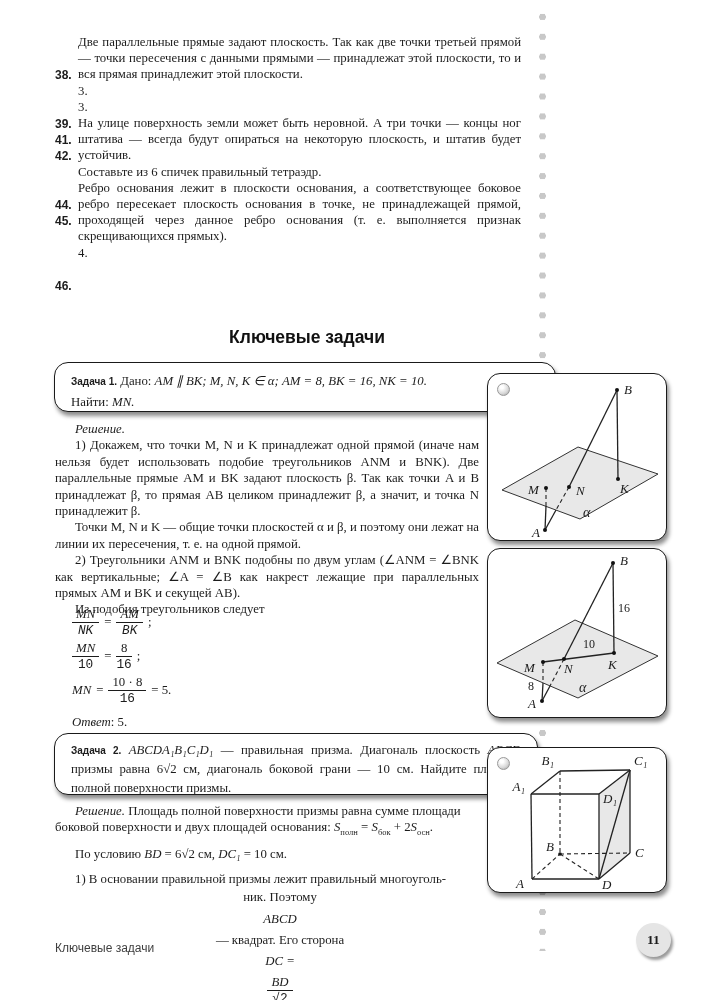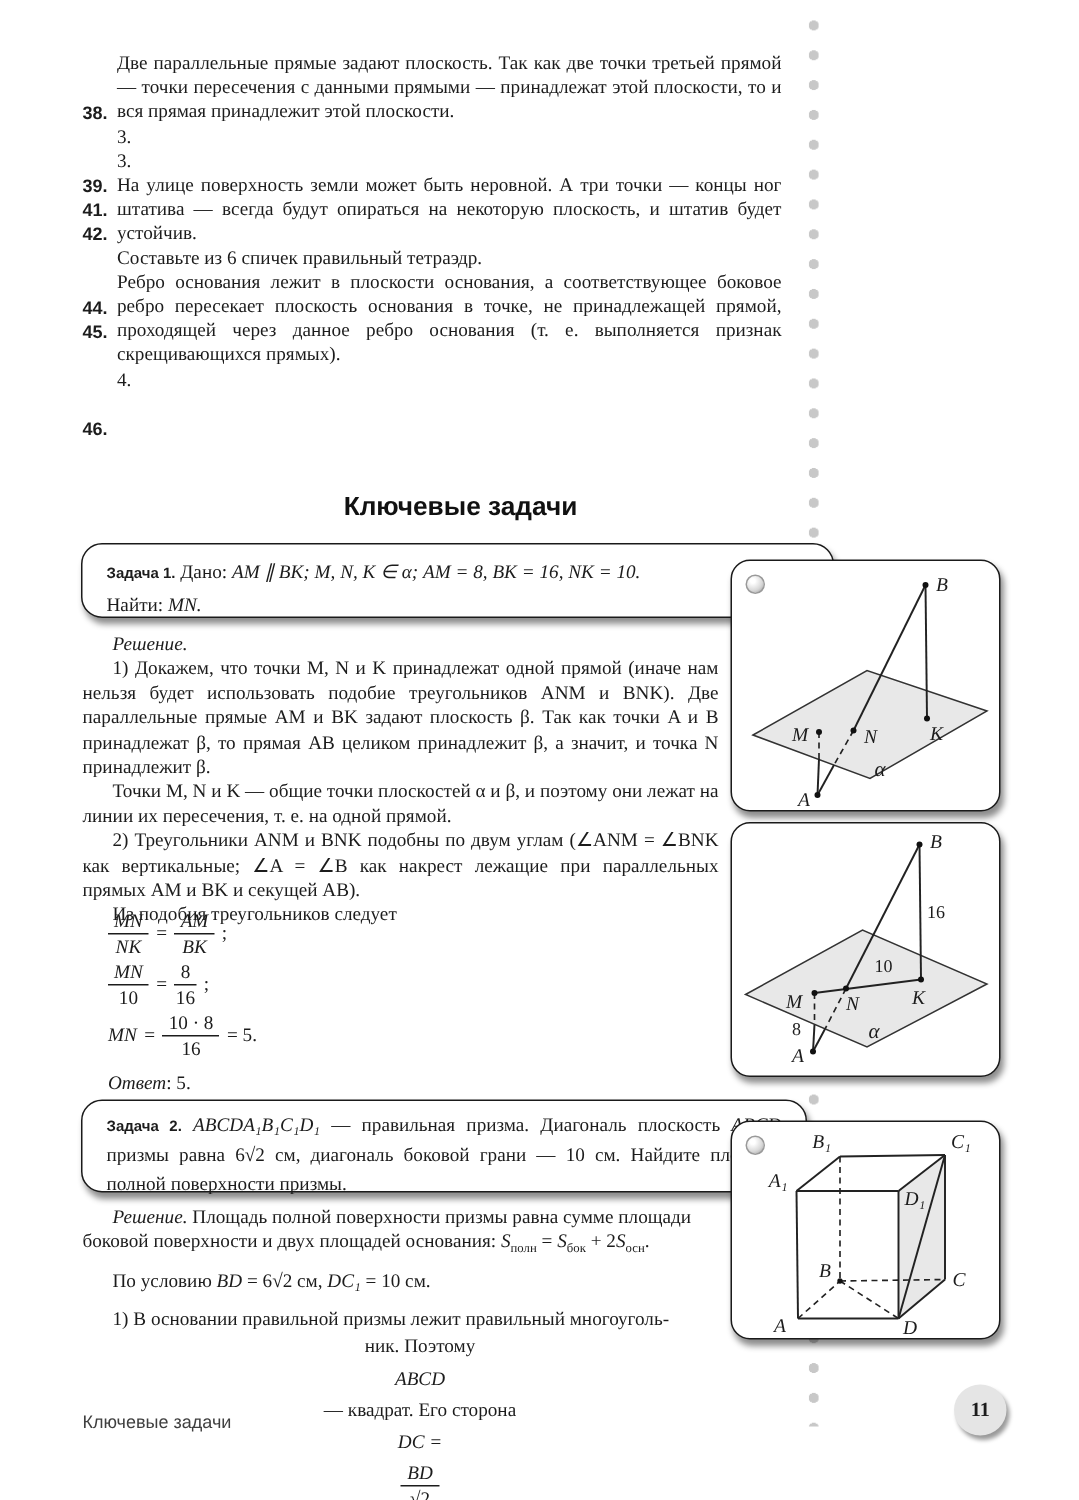--- a/index.html
+++ b/index.html
@@ -47,21 +47,21 @@
   #sol1 { top:421px; }
   .sol p { margin:0; text-indent:20px; }
   .sol .line { text-indent:0; }
   .sol .ind { text-indent:20px; }
   sub { font-size:8.5px; }
 
   #formulas { position:absolute; left:72px; top:607px; font-size:12.8px; z-index:2; }
   .eqline { display:flex; align-items:center; gap:5px; margin-bottom:3px; }
   .fr { display:inline-block; text-align:center; vertical-align:middle; }
   .fr-t { display:block; border-bottom:1.1px solid #1c1c1c; padding:0 4px 1px; line-height:14px; }
-  .fr-b { display:block; padding-top:1px; line-height:14px; }
+  .fr-b { display:block; padding-top:1px; line-height:14px;font-family:Liberation Mono, monospace; }
   .answer-line { margin-top:9px; }
 
   #sol2 { top:803px; width:450px; }
   #sol2 .frm { margin-top:6px; }
   #sol2 .frm2 { margin-top:8px; }
   #sol2 .eqline { margin-top:2px;flex-direction:column; }
 
   .footer-left { position:absolute; left:55px; top:941px; font-family:"Liberation Sans", sans-serif;
                  font-size:12px; color:#3f3f3f; z-index:2; }
   .page-circle { position:absolute; left:636px; top:923px; width:35px; height:34px; border-radius:50%;

